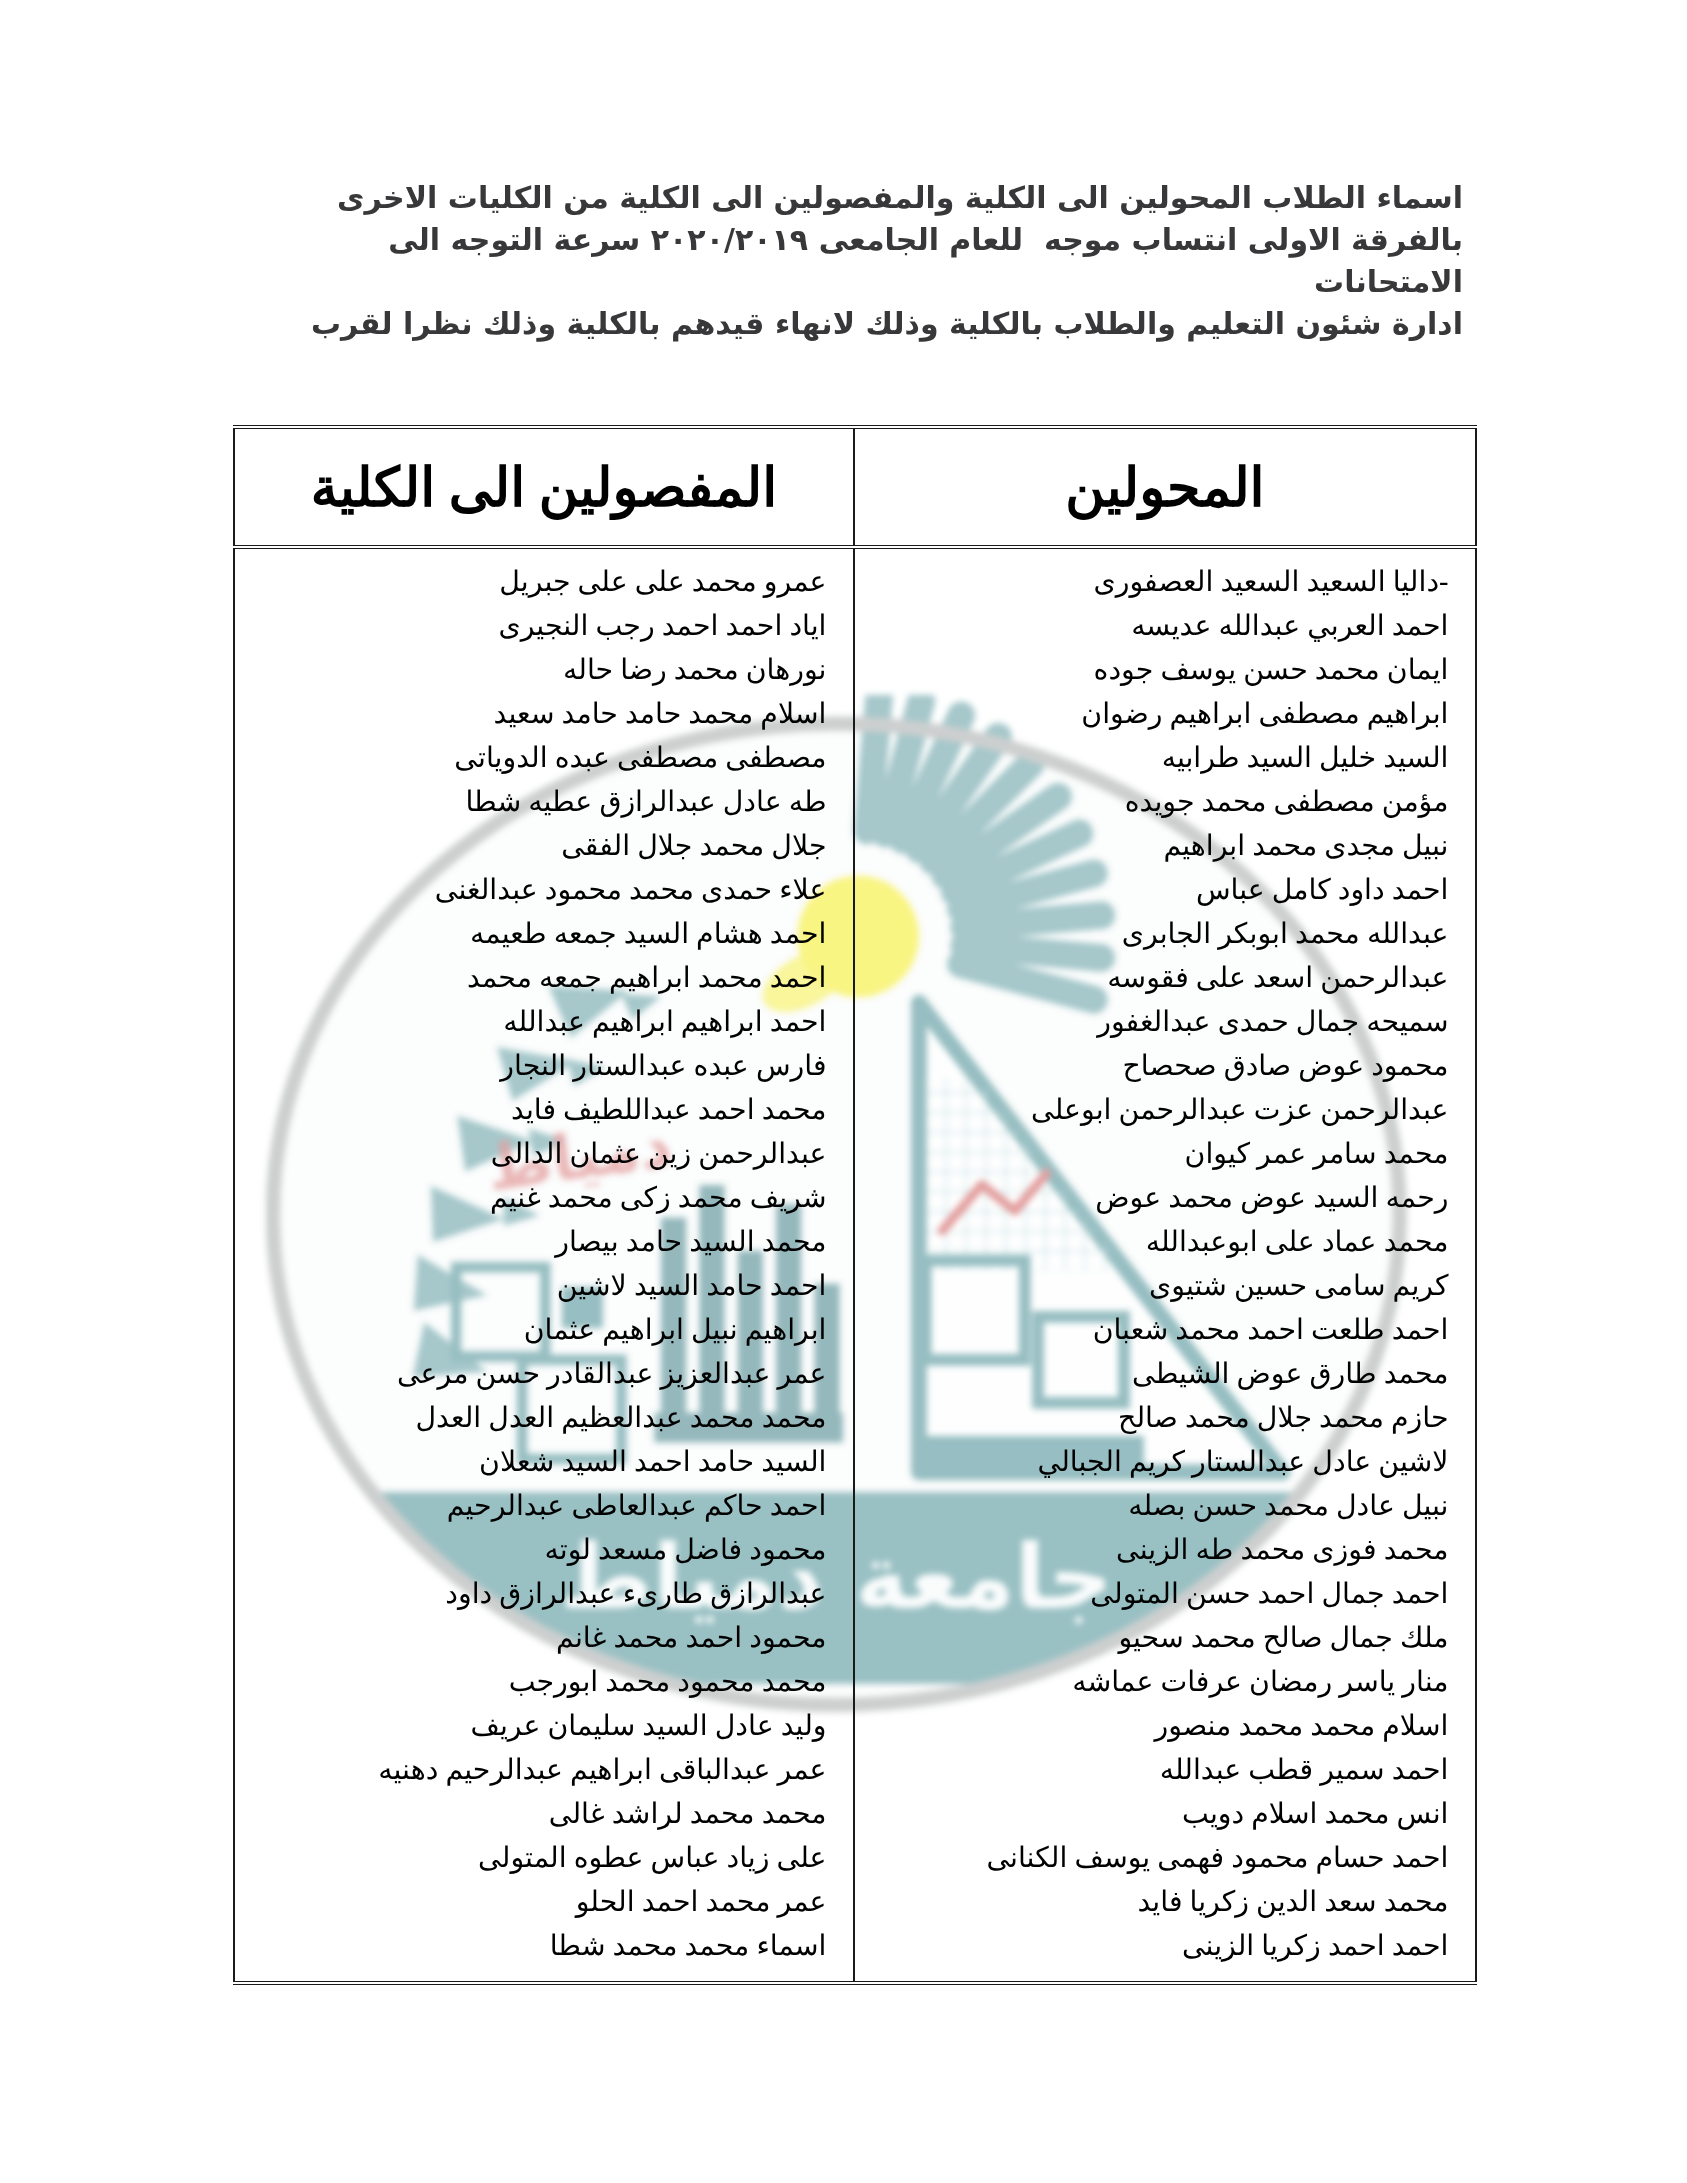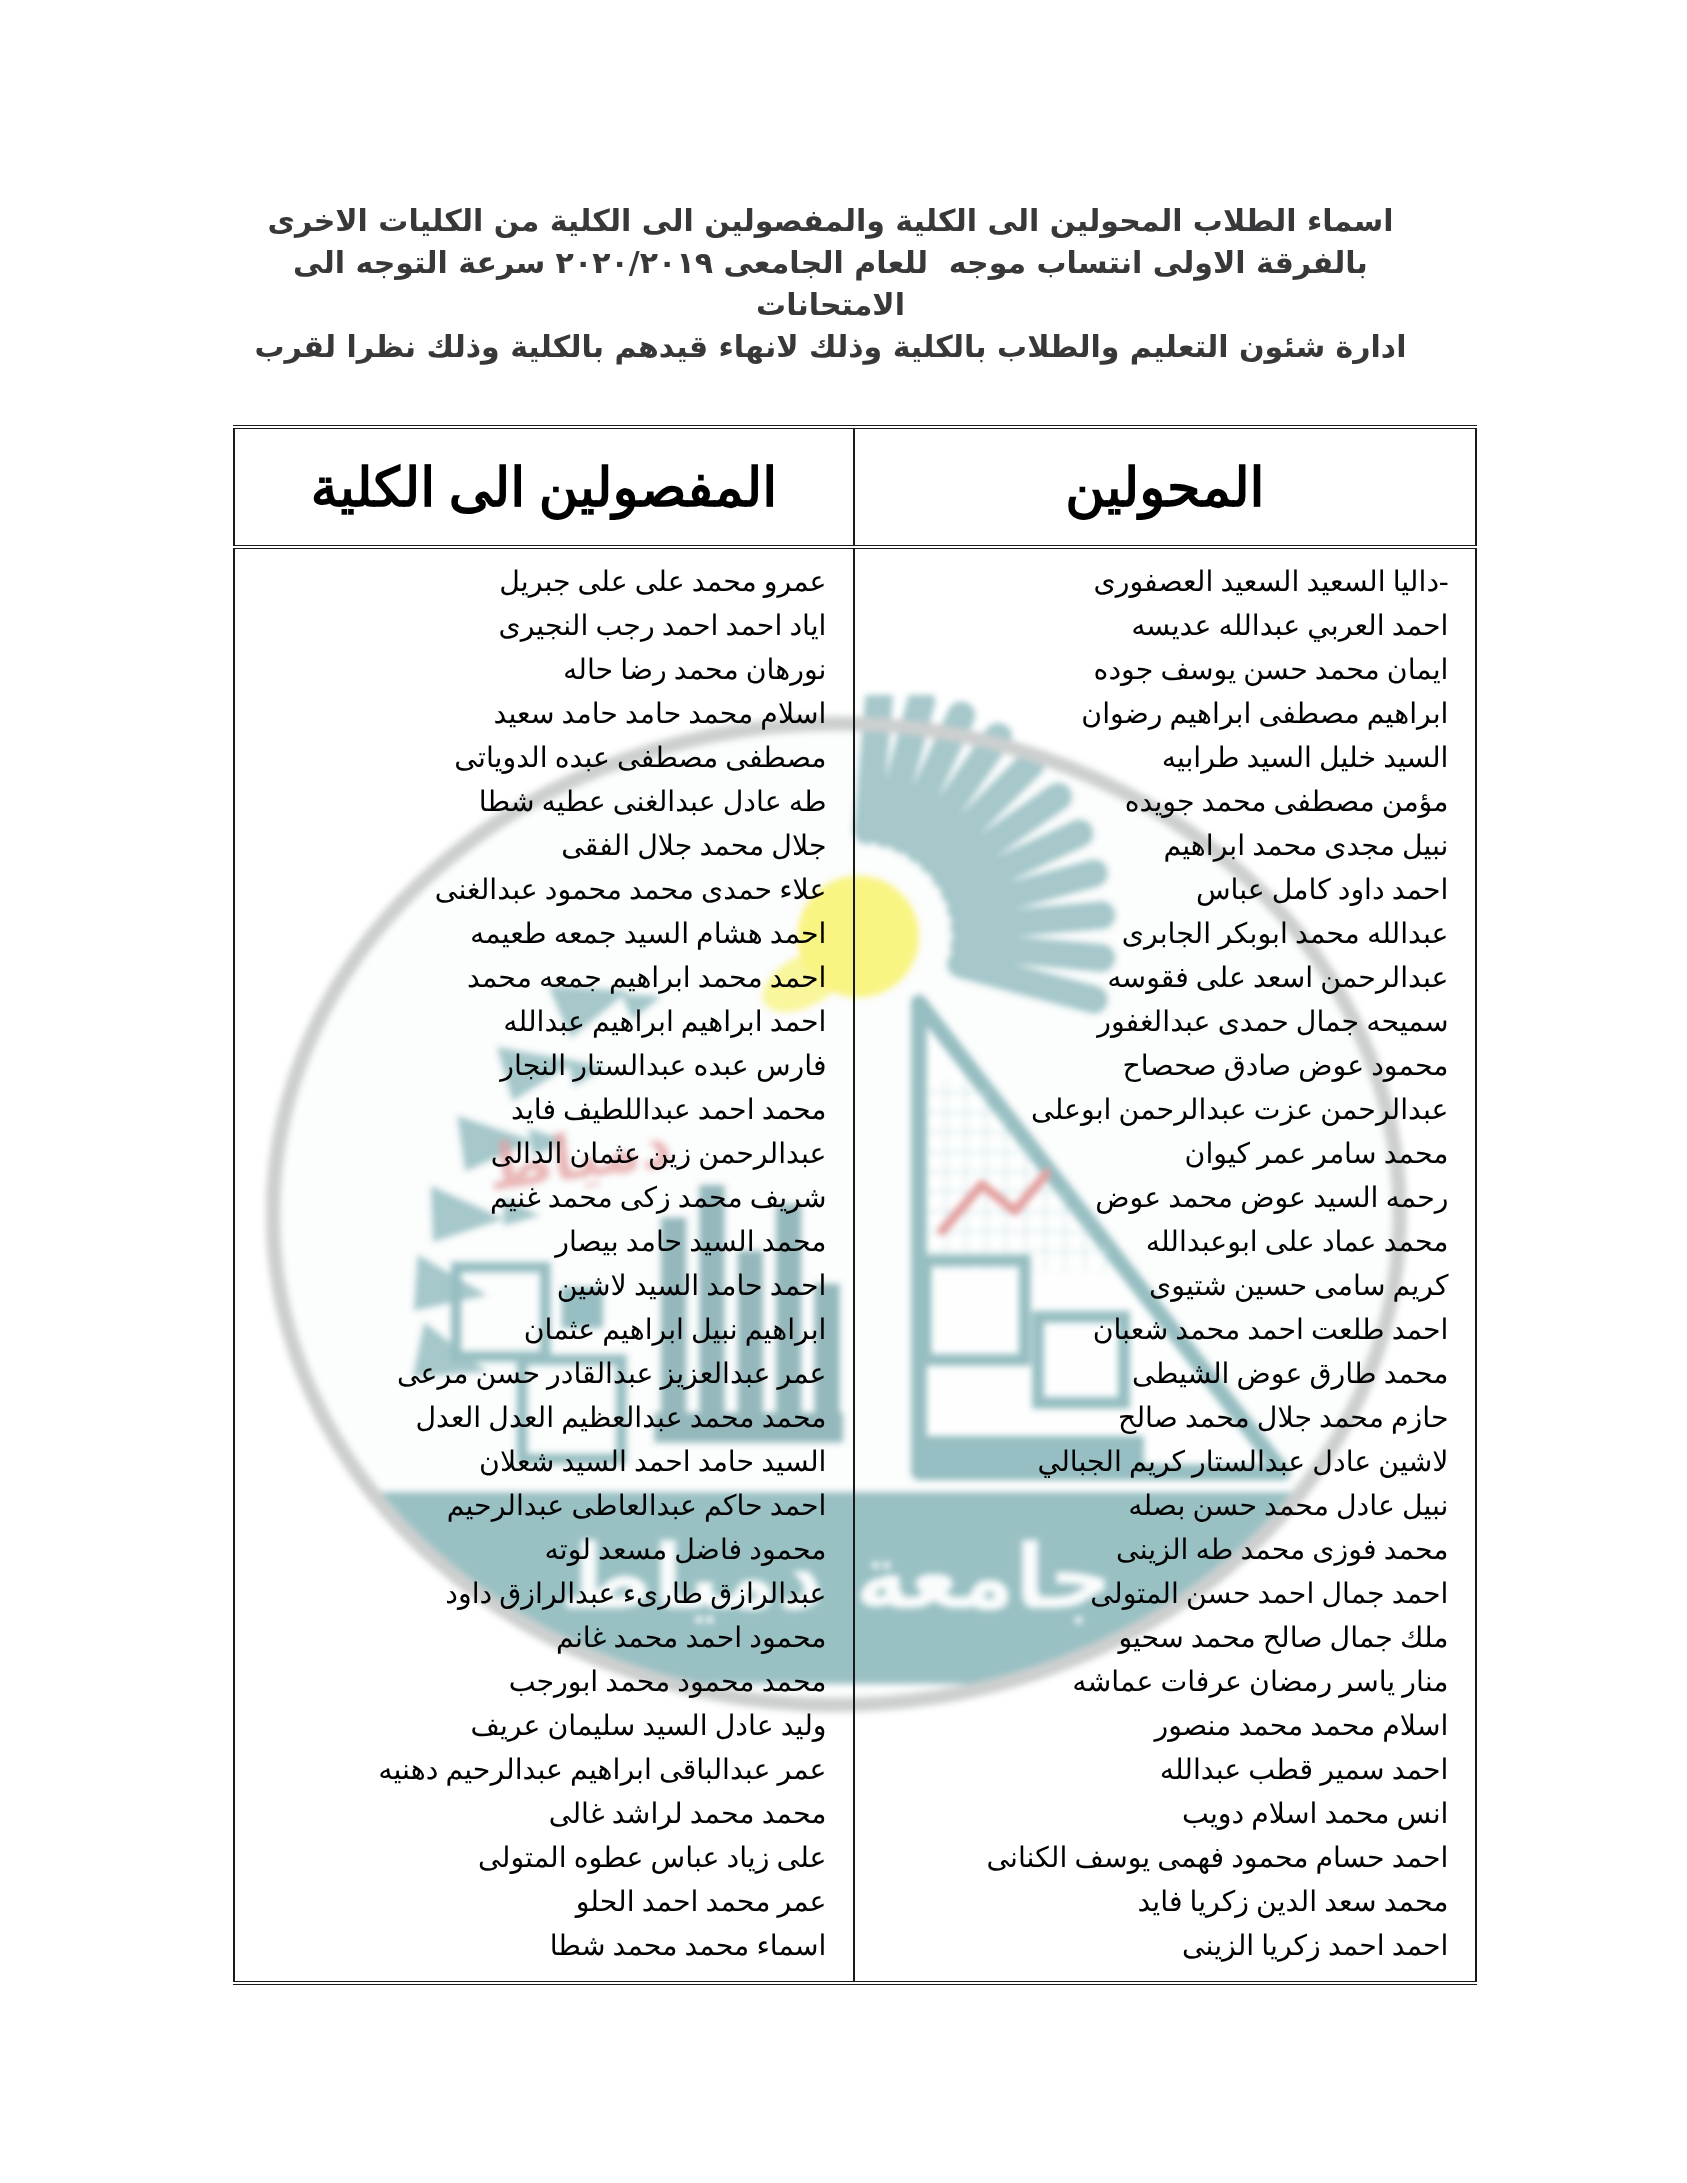--- a/index.html
+++ b/index.html
@@ -7,23 +7,22 @@
     position:relative;
     width:1687px;height:2183px;
     background:#ffffff;
     overflow:hidden;
     font-family:"Liberation Serif","DejaVu Serif",serif;
   }
   
   .headline{
     position:absolute;
     top:177px;right:224px;left:198px;
-    direction:rtl;text-align:center;
+    direction:rtl;text-align:right;
     z-index:3;
-    margin-top:23px;
   }
   .headline-line{
     font-family:"DejaVu Sans","Liberation Sans",sans-serif;
     font-weight:bold;
     font-size:30px;
     line-height:42px;
     color:#38383a;
     white-space:pre;
   }
   
@@ -219,21 +218,21 @@
             <div class="name-line">احمد حسام محمود فهمى يوسف الكنانى</div>
             <div class="name-line">محمد سعد الدين زكريا فايد</div>
             <div class="name-line">احمد احمد زكريا الزينى</div>
           </td>
         <td>
             <div class="name-line">عمرو محمد على على جبريل</div>
             <div class="name-line">اياد احمد احمد رجب النجيرى</div>
             <div class="name-line">نورهان محمد رضا حاله</div>
             <div class="name-line">اسلام محمد حامد حامد سعيد</div>
             <div class="name-line">مصطفى مصطفى عبده الدوياتى</div>
-            <div class="name-line">طه عادل عبدالغنى عطيه شطا</div>
+            <div class="name-line">طه عادل عبدالرازق عطيه شطا</div>
             <div class="name-line">جلال محمد جلال الفقى</div>
             <div class="name-line">علاء حمدى محمد محمود عبدالغنى</div>
             <div class="name-line">احمد هشام السيد جمعه طعيمه</div>
             <div class="name-line">احمد محمد ابراهيم جمعه محمد</div>
             <div class="name-line">احمد ابراهيم ابراهيم عبدالله</div>
             <div class="name-line">فارس عبده عبدالستار النجار</div>
             <div class="name-line">محمد احمد عبداللطيف فايد</div>
             <div class="name-line">عبدالرحمن زين عثمان الدالى</div>
             <div class="name-line">شريف محمد زكى محمد غنيم</div>
             <div class="name-line">محمد السيد حامد بيصار</div>

